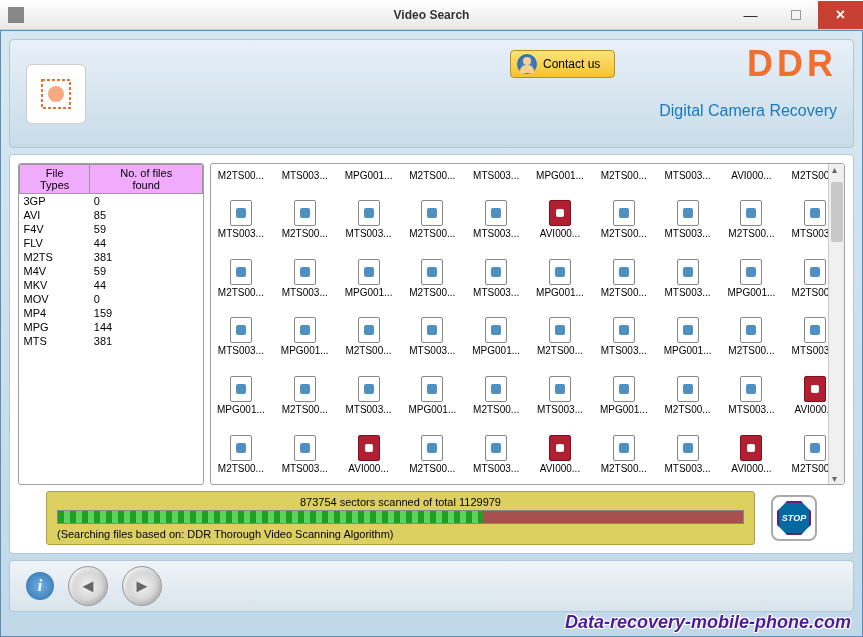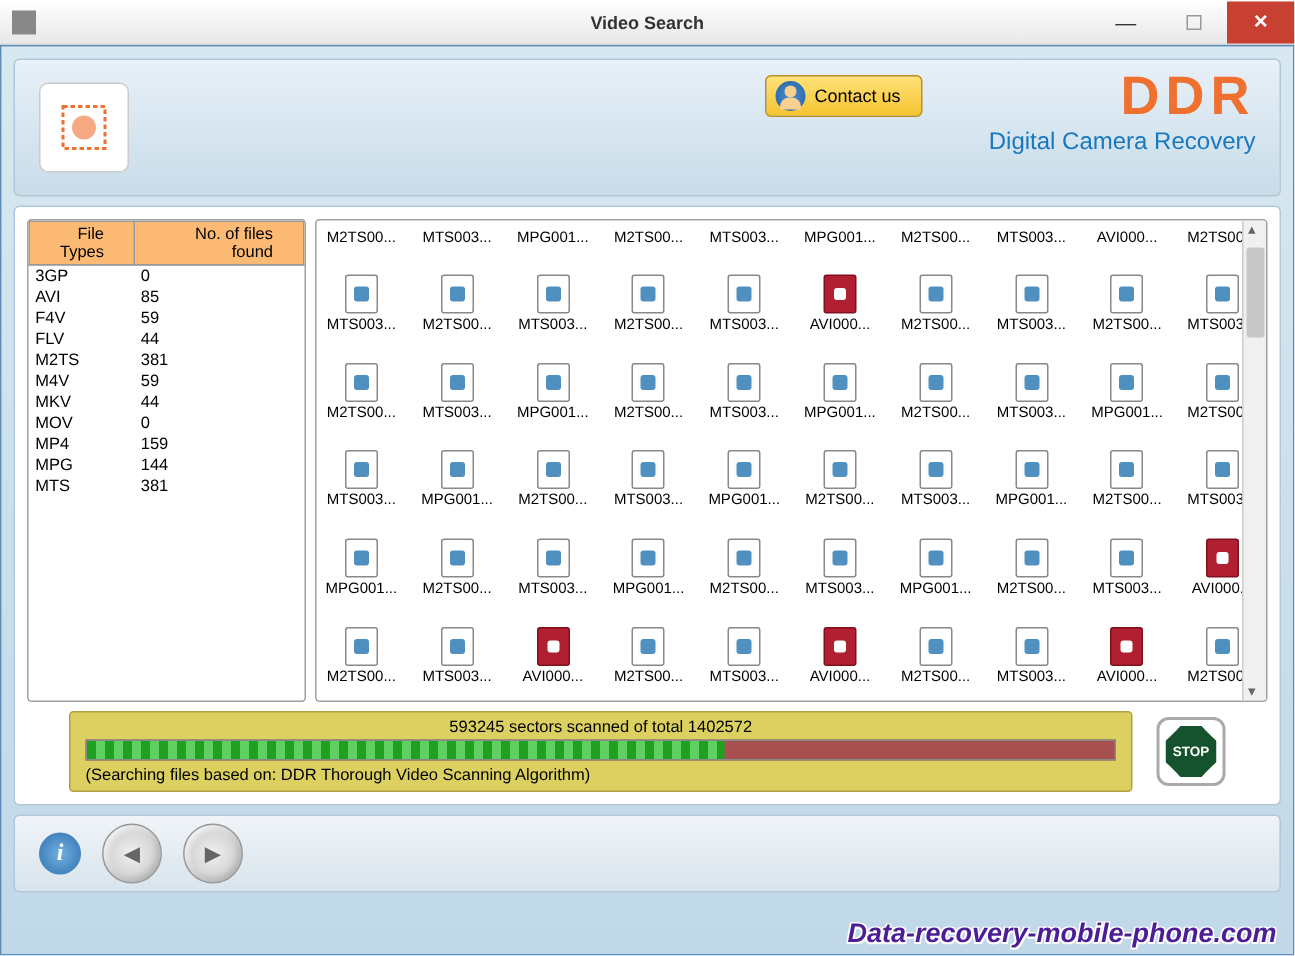--- a/index.html
+++ b/index.html
@@ -12,39 +12,39 @@
 .titlebar .win-controls { margin-left: auto; display: flex; }
 .titlebar .win-btn { width: 45px; height: 28px; display: flex; align-items: center; justify-content: center; font-size: 14px; }
 .titlebar .win-min { color: #333; }
 .titlebar .win-max { color: #333; border: 1px solid #999; width: 10px; height: 10px; margin: 9px 17px; }
 .titlebar .win-close { background: #c84031; color: #fff; font-weight: bold; font-size: 16px; }
 
 
 .main-frame { border: 1px solid #5b8db8; margin: 0; height: 607px; background: linear-gradient(#d8e8f0 0%, #c0d8e8 100%); padding: 8px; }
 
 
-.header-banner { height: 92px; background: linear-gradient(#e8f0f8, #c8dce8); border: 1px solid #b0c8d8; border-radius: 4px; position: relative; display: flex; align-items: center; padding: 0 16px; margin-bottom: 6px; }
+.header-banner { height: 109px; background: linear-gradient(#e8f0f8, #c8dce8); border: 1px solid #b0c8d8; border-radius: 4px; position: relative; display: flex; align-items: center; padding: 0 16px; margin-bottom: 6px; }
 .header-banner .logo-box { width: 60px; height: 60px; background: #fff; border: 1px solid #ccc; border-radius: 6px; display: flex; align-items: center; justify-content: center; }
 .logo-box svg { width: 40px; height: 40px; }
 .contact-btn { position: absolute; left: 500px; top: 10px; background: linear-gradient(#ffe27a, #f5c330); border: 1px solid #b89020; border-radius: 4px; padding: 3px 14px 3px 6px; display: flex; align-items: center; gap: 6px; font-size: 12px; }
 .contact-btn .person-icon { width: 20px; height: 20px; border-radius: 50%; background: radial-gradient(#5090d0, #2060a0); position: relative; }
 .contact-btn .person-icon::before { content: ""; position: absolute; top: 3px; left: 6px; width: 8px; height: 8px; background: #f8d090; border-radius: 50%; }
 .contact-btn .person-icon::after { content: ""; position: absolute; bottom: 1px; left: 3px; width: 14px; height: 8px; background: #f8d090; border-radius: 6px 6px 0 0; }
 .brand { position: absolute; right: 16px; top: 6px; text-align: right; }
 .brand-ddr { font-size: 36px; font-weight: bold; color: #f07030; letter-spacing: 4px; line-height: 1; font-family: "Arial Black", sans-serif; }
-.brand-sub { font-size: 16px; color: #1878c0; margin-top: 4px; }
+.brand-sub { font-size: 16px; color: #1878c0; margin-top: 20px; }
 
 
 .content { background: #fff; border: 1px solid #b0c8d8; border-radius: 4px; height: 400px; padding: 8px; display: flex; gap: 6px; flex-direction: column; }
 .content-top { display: flex; gap: 6px; height: 330px; }
 
 
 .filetypes-panel { width: 186px; border: 1px solid #a0a0a0; border-radius: 3px; overflow: hidden; }
 .filetypes-table { width: 100%; border-collapse: collapse; font-size: 11px; }
-.filetypes-table th { border: 1px solid #999; padding: 2px 20px; background: #fdba74; text-align: right; font-weight: normal; }
+.filetypes-table th { border: 1px solid #999; padding: 2px 20px; background: #f0abfc; text-align: center; font-weight: normal; }
 .filetypes-table td { padding: 1px 4px; }
 .filetypes-table td:first-child { width: 60px; }
 
 
 .files-pane { flex: 1; border: 1px solid #a0a0a0; border-radius: 3px; position: relative; overflow: hidden; }
 .files-grid { padding: 4px; display: grid; grid-template-columns: repeat(10, 1fr); gap: 12px; overflow-y: auto; height: 100%; }
 .file-item { display: flex; flex-direction: column; align-items: center; font-size: 10px; padding: 2px; }
 .file-icon { width: 22px; height: 26px; border: 1px solid #888; border-radius: 2px; background: #fff; position: relative; margin-bottom: 2px; display: flex; align-items: center; justify-content: center; }
 .file-icon::before { content: ""; width: 10px; height: 10px; background: #5090c0; border-radius: 2px; }
 .file-icon.red-icon { background: #b02030; border-color: #801020; }
@@ -58,21 +58,21 @@
 .vscroll-thumb { position: absolute; top: 18px; left: 2px; width: 12px; height: 60px; background: #c8c8c8; border-radius: 2px; }
 
 
 .progress-area { display: flex; align-items: center; gap: 16px; padding: 0 28px; }
 .progress-box { flex: 1; background: #dcd060; border: 1px solid #b0a040; border-radius: 3px; padding: 4px 10px; font-size: 11px; }
 .progress-box .prog-text { text-align: center; margin-bottom: 2px; }
 .progress-bar-outer { height: 14px; border: 1px solid #888; background: #a85050; position: relative; margin-bottom: 4px; }
 .progress-bar-inner { height: 100%; background: repeating-linear-gradient(90deg, #20a020 0, #20a020 6px, #60d060 6px, #60d060 12px); width: 62%; }
 .progress-box .algo-text { font-size: 11px; }
 .stop-btn { width: 46px; height: 46px; background: #fff; border: 2px solid #aaa; border-radius: 8px; display: flex; align-items: center; justify-content: center; }
-.stop-oct { width: 34px; height: 34px; background: #14532d; color: #fff; font-weight: bold; font-size: 9px; display: flex; align-items: center; justify-content: center; clip-path: polygon(30% 0, 70% 0, 100% 30%, 100% 70%, 70% 100%, 30% 100%, 0 70%, 0 30%); border: 2px solid #14532d; }
+.stop-oct { width: 34px; height: 34px; background: #0369a1; color: #fff; font-weight: bold; font-size: 9px; display: flex; align-items: center; justify-content: center; clip-path: polygon(30% 0, 70% 0, 100% 30%, 100% 70%, 70% 100%, 30% 100%, 0 70%, 0 30%); border: 2px solid #701a75; font-style: italic; }
 
 
 .footer { margin-top: 6px; height: 52px; background: linear-gradient(#f0f4f8, #d8e4ec); border: 1px solid #b0c8d8; border-radius: 4px; display: flex; align-items: center; padding: 0 16px; gap: 14px; }
 .info-icon { width: 28px; height: 28px; border-radius: 50%; background: radial-gradient(#70b0e0, #3070b0); color: #fff; display: flex; align-items: center; justify-content: center; font-weight: bold; font-size: 16px; font-style: italic; font-family: Georgia, serif; }
 .footer-text { flex: 1; font-size: 11.5px; }
 .nav-btn { width: 40px; height: 40px; border-radius: 50%; background: radial-gradient(#f0f0f0, #c0c0c0); border: 1px solid #999; display: flex; align-items: center; justify-content: center; color: #666; font-size: 18px; box-shadow: inset -2px -2px 4px rgba(0,0,0,0.15), inset 2px 2px 4px rgba(255,255,255,0.8); }
 
 
 .watermark { position: absolute; bottom: 4px; right: 12px; font-size: 18px; font-weight: bold; color: #4c1d95; font-style: italic; text-shadow: 1px 1px 0 #fff, -1px -1px 0 #fff, 1px -1px 0 #fff, -1px 1px 0 #fff; }
 </style>
@@ -403,21 +403,21 @@
             </div>
           </div>
         <div class="vscroll">
           <div class="vscroll-thumb"></div>
         </div>
       </div>
     </div>
 
     <div class="progress-area">
       <div class="progress-box">
-        <div class="prog-text">593245 sectors scanned of total 1402572</div>
+        <div class="prog-text">873754 sectors scanned of total 1129979</div>
         <div class="progress-bar-outer">
           <div class="progress-bar-inner"></div>
         </div>
         <div class="algo-text">(Searching files based on:  DDR Thorough Video Scanning Algorithm)</div>
       </div>
       <button class="stop-btn">
         <div class="stop-oct">STOP</div>
       </button>
     </div>
   </div>

